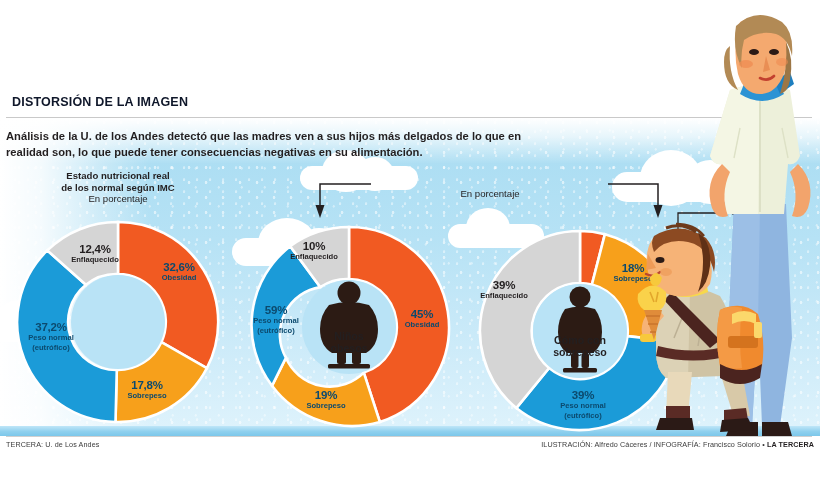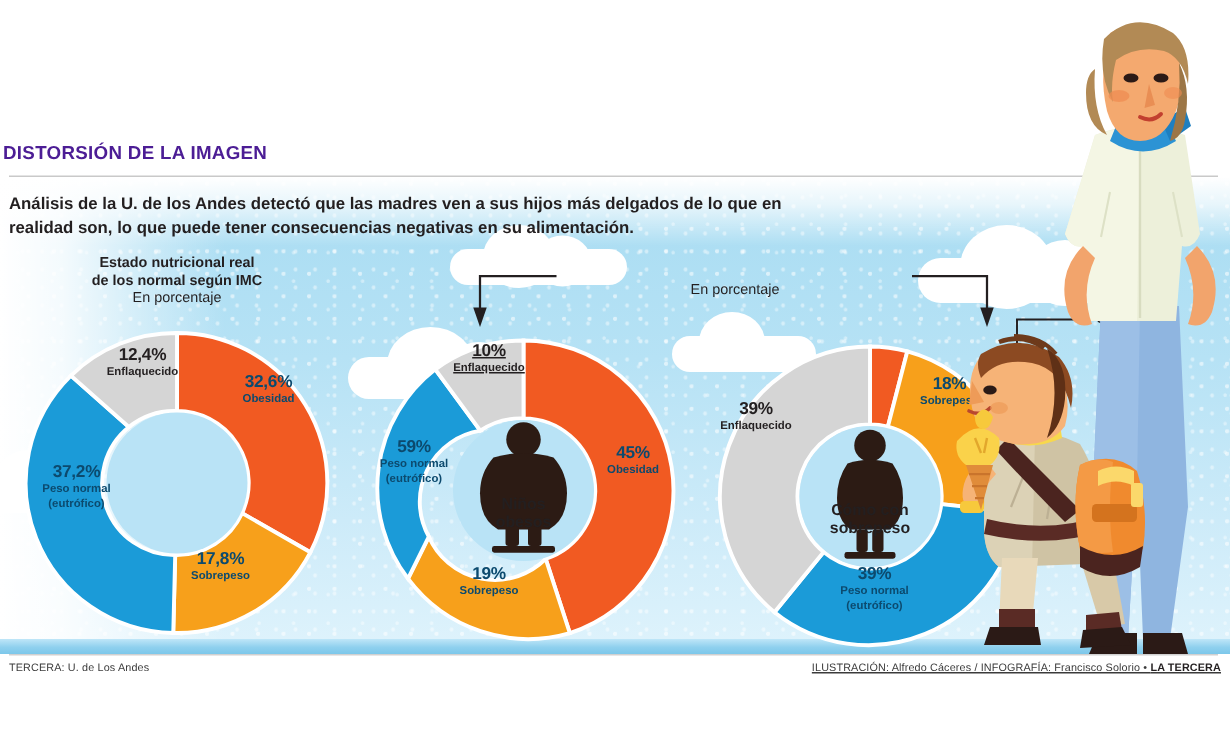--- a/index.html
+++ b/index.html
@@ -36,22 +36,22 @@
   }
   .sky-strip{
     position:absolute;left:0;top:426px;width:820px;height:10px;
     background:linear-gradient(180deg,#bfe6f8 0%,#8fd0ee 55%,#7cc7ea 100%);
   }
   .cloud-group{position:absolute;}
   .cloud-group .b{position:absolute;background:#fff;border-radius:60px;}
 
   
   .title{
-    position:absolute;left:2px;top:95px;
-    font-size:12.5px;font-weight:bold;letter-spacing:.2px;color:#4c1d95;
+    position:absolute;left:12px;top:95px;
+    font-size:12.5px;font-weight:bold;letter-spacing:.2px;color:#0f172a;
   }
   .rule{
     position:absolute;left:6px;top:117px;width:806px;height:1px;background:#c9c9c9;
   }
   .lead{
     position:absolute;left:6px;top:128px;width:520px;
     font-size:11.2px;line-height:16px;font-weight:bold;color:#231f20;
   }
 
   
@@ -63,20 +63,21 @@
   #t1{left:18px;top:170px;width:200px;}
   #t2{left:375px;top:176px;width:230px;}
 
   
   .donut{position:absolute;}
   .donut svg{display:block;overflow:visible;}
 
   .seg-label{
     position:absolute;text-align:center;line-height:10.5px;
     pointer-events:none;
+    margin-top:12px;
   }
   .seg-label .pct{display:block;font-weight:bold;font-size:11.5px;letter-spacing:-.2px;}
   .seg-label .nm{display:block;font-weight:bold;font-size:7.6px;}
   .on-white{color:#0c4a6e;}
   .on-dark{color:#231f20;}
 
   .center-cap{
     position:absolute;text-align:center;color:#231f20;
     font-weight:bold;font-size:10.6px;line-height:12.4px;
   }
@@ -89,21 +90,21 @@
   }
   .callout .pct{font-weight:bold;font-size:11px;display:block;}
   .callout .nm{font-weight:bold;font-size:7.8px;display:block;}
 
   
   .illus{position:absolute;}
 
   
   .foot-rule{position:absolute;left:6px;top:436px;width:806px;height:1px;background:#d0d0d0;}
   .foot-left{position:absolute;left:6px;top:440px;font-size:7.2px;color:#3b3b3b;letter-spacing:.1px;}
-  .foot-right{position:absolute;right:6px;top:440px;font-size:7.2px;color:#3b3b3b;letter-spacing:.1px;text-align:left;text-decoration:underline;}
+  .foot-right{position:absolute;right:6px;top:440px;font-size:7.2px;color:#3b3b3b;letter-spacing:.1px;text-align:left;}
   .foot-right b{font-weight:bold;color:#231f20;}
 </style>
 </head>
 <body>
 
 <div id="stage">
 
   <div class="sky"></div>
 
   <div class="cloud-group" style="left:300px;top:148px;">
@@ -222,21 +223,21 @@
   </div>
   <div class="seg-label on-white" style="left:294px;top:378px;width:64px;">
     <span class="pct">19%</span>
     <span class="nm">Sobrepeso</span>
   </div>
   <div class="seg-label on-white" style="left:242px;top:293px;width:68px;">
     <span class="pct">59%</span>
     <span class="nm">Peso normal</span>
     <span class="nm">(eutrófico)</span>
   </div>
-  <div class="seg-label on-dark" style="left:288px;top:229px;width:76px;text-decoration:underline;">
+  <div class="seg-label on-dark" style="left:276px;top:229px;width:76px;">
     <span class="pct">10%</span>
     <span class="nm">Enflaquecido</span>
   </div>
 
   <div class="donut" style="left:477px;top:228px;">
     <svg width="206" height="206" viewBox="0 0 206 206">
 
       <path fill="#F15A22" d="M103 3 A100 100 0 0 1 127.9 6.2 L114.9 56.5 A48 48 0 0 0 103 55 Z" stroke="#ffffff" stroke-width="2.6"></path>
 
       <path fill="#F7A01B" d="M127.9 6.2 A100 100 0 0 1 201.2 113.6 L150.5 108.1 A48 48 0 0 0 114.9 56.5 Z" stroke="#ffffff" stroke-width="2.6"></path>

